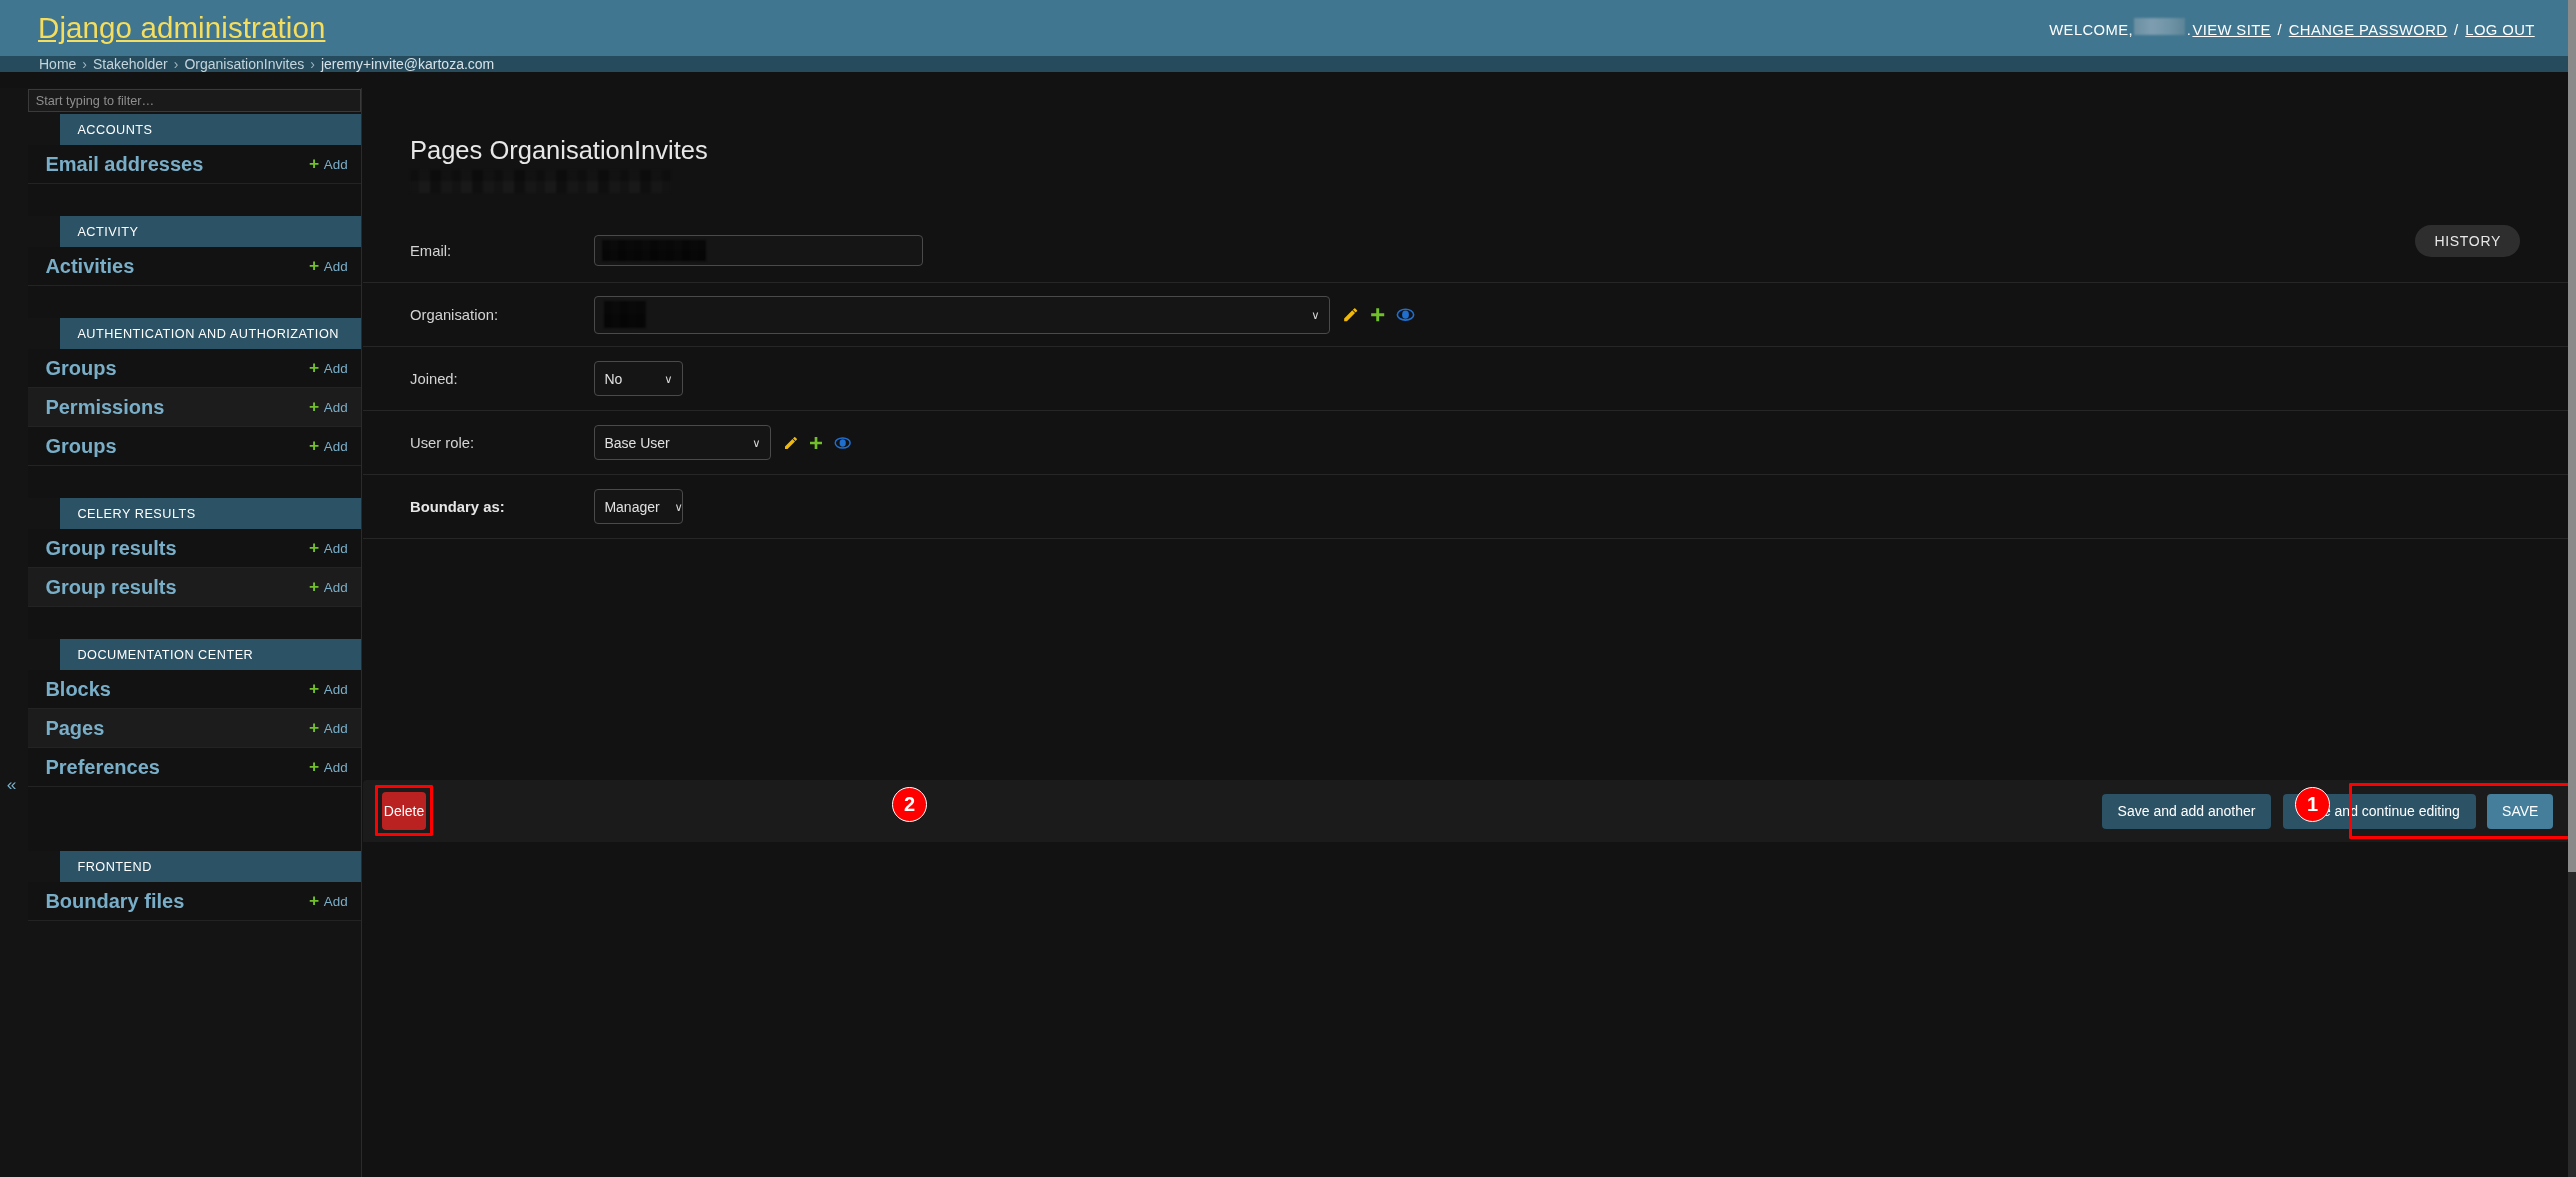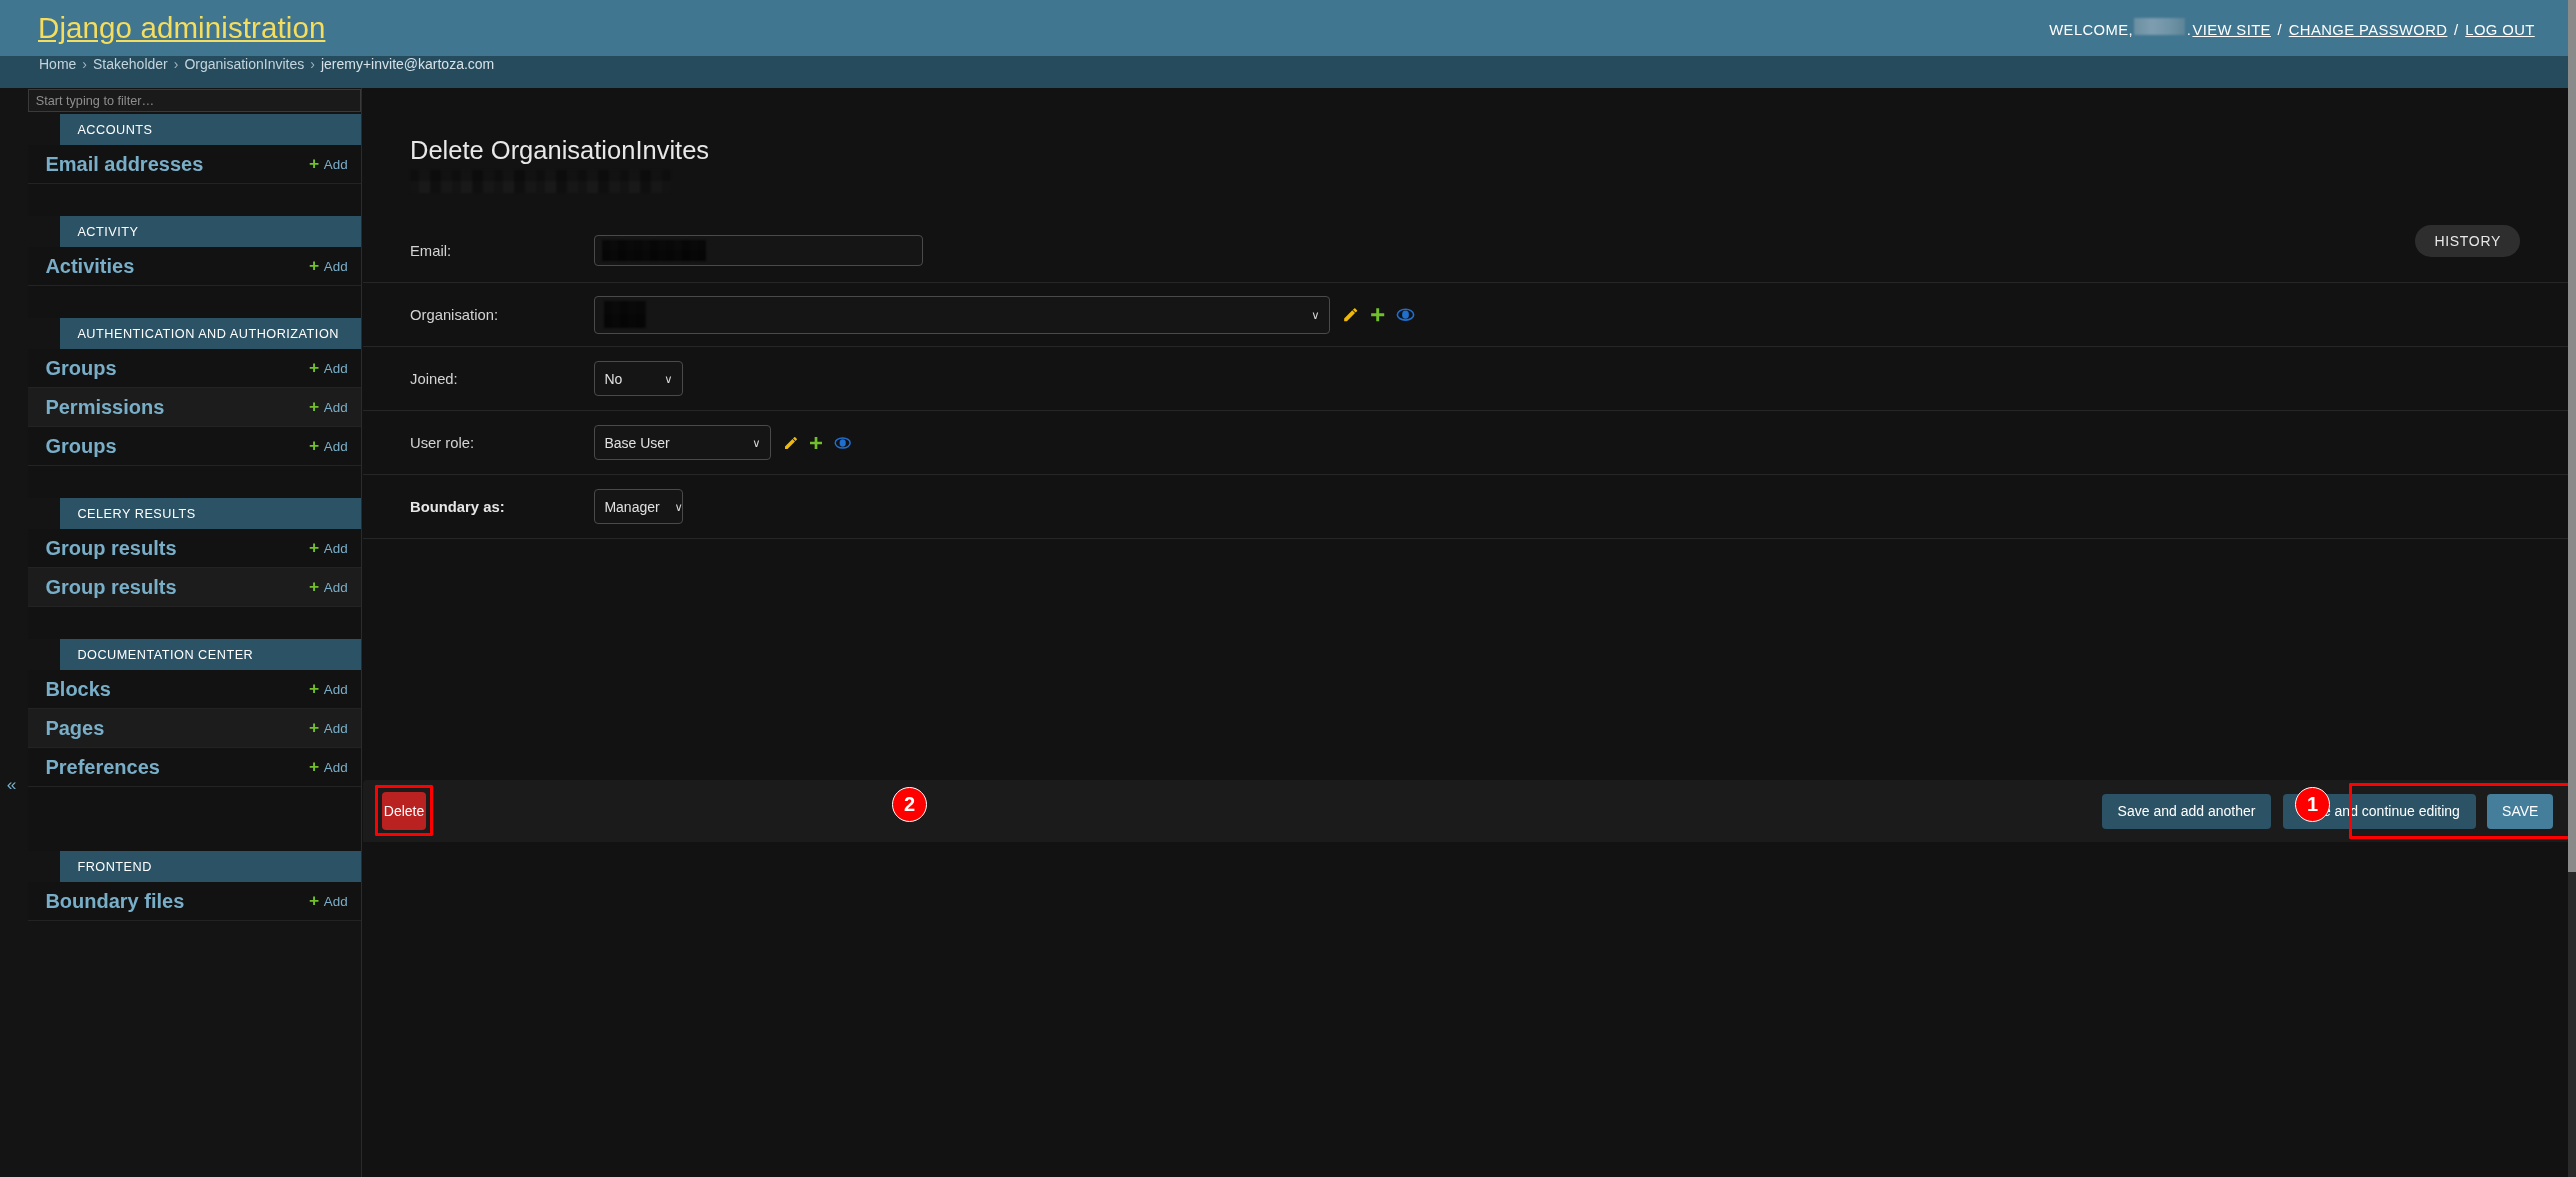--- a/index.html
+++ b/index.html
@@ -46,23 +46,23 @@
   }
   #user-tools a {
     color: #ffffff; text-decoration: underline;
     margin: 0 1.3px;
   }
   #user-tools .sep { color: #ffffff; margin: 0 5.4px; }
 
   
   #breadcrumbs {
     position: absolute; top: 56px; left: 0;
-    width: 2568px; height: 32px;
+    width: 2568px; height: 16px;
     background: #264b5d;
-    display: flex; align-items: flex-start;
+    display: flex; align-items: flex-end;
     padding-left: 39px;
     font-size: 14px;
     color: #c3d4dc;
     white-space: nowrap;
   }
   #breadcrumbs a { color: #c3d4dc; text-decoration: none; }
   #breadcrumbs .crumb-sep { margin: 0 6px; color: #9fb5c0; }
   #breadcrumbs .crumb-current { color: #d6e2e8; }
 
   
@@ -472,21 +472,21 @@
               <span class="plus">+</span>
               <span>Add</span>
             </a>
           </div>
         </div>
       </div>
   </nav>
 
   <main id="content-main">
 
-    <h1 id="content-title">Delete OrganisationInvites</h1>
+    <h1 id="content-title">Pages OrganisationInvites</h1>
 
     <a id="history-button" href="#">HISTORY</a>
 
     <div id="object-tools-sub">
       <div class="redact-block two"></div>
     </div>
 
     <form id="form-module">
 
       <div class="form-row">

